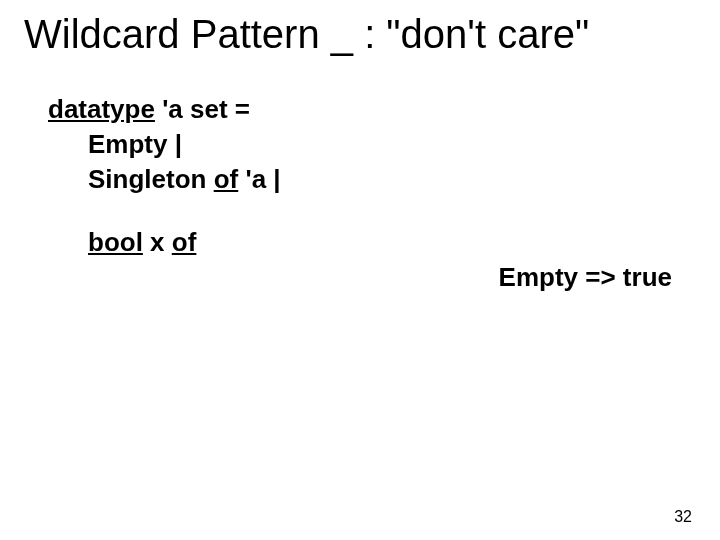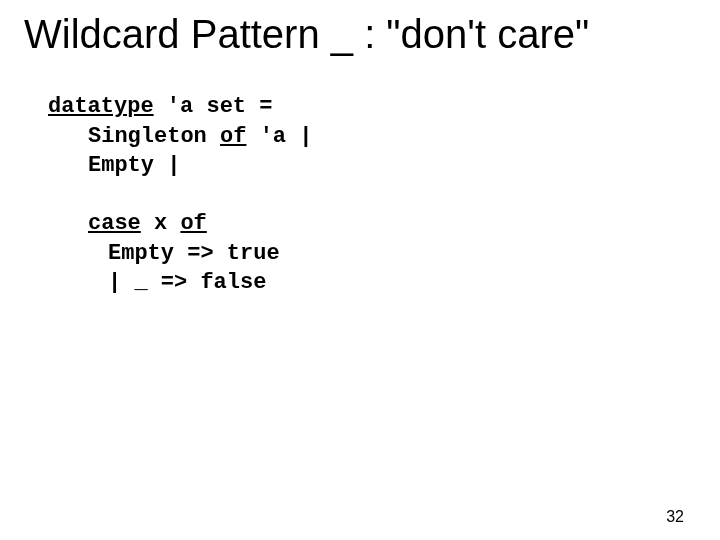--- a/index.html
+++ b/index.html
@@ -24,63 +24,62 @@
     right: 24px;
     font-size: 40px;
     font-weight: 400;
     line-height: 1.1;
   }
   .content {
     position: absolute;
     top: 92px;
     left: 48px;
     right: 48px;
-    font-family: Liberation Mono, monospace;
-    font-size: 22px;
+    font-family: Liberation Sans, sans-serif;
+    font-size: 26px;
     font-weight: 700;
     line-height: 1.35;
   }
   .kw {
     text-decoration: underline;
   }
   .indent1 { padding-left: 40px; }
-  .indent2 { padding-left: 60px; }
+  .indent2 { padding-left: 60px; text-align: right; }
   .blk { margin-bottom: 28px; }
   .pagenum {
     position: absolute;
-    right: 36px;
+    right: 28px;
     bottom: 14px;
     font-size: 16px;
     font-family: Arial, Helvetica, sans-serif;
     font-weight: 400;
   }
 </style>
 </head>
 <body>
 
 <div class="slide">
 
   <div class="title">Wildcard Pattern _ : "don't care"</div>
 
   <div class="content">
 
     <div class="blk">
       <div>
         <span class="kw">datatype</span><span> 'a set =</span>
       </div>
+      <div class="indent1">Empty |</div>
       <div class="indent1">
         <span>Singleton </span><span class="kw">of</span><span> 'a |</span>
       </div>
-      <div class="indent1">Empty |</div>
     </div>
 
     <div class="blk">
       <div class="indent1">
-        <span class="kw">case</span><span> x </span><span class="kw">of</span>
+        <span class="kw">bool</span><span> x </span><span class="kw">of</span>
       </div>
       <div class="indent2">Empty =&gt; true</div>
-      <div class="indent2">| _ =&gt; false</div>
     </div>
 
   </div>
 
   <div class="pagenum">32</div>
 </div>
 
 </body></html>

